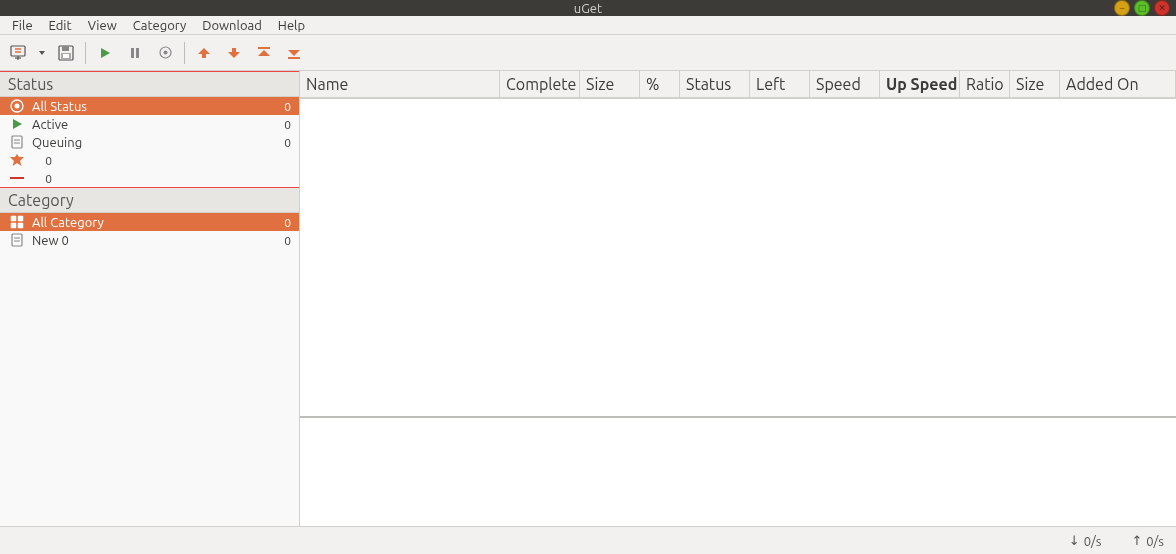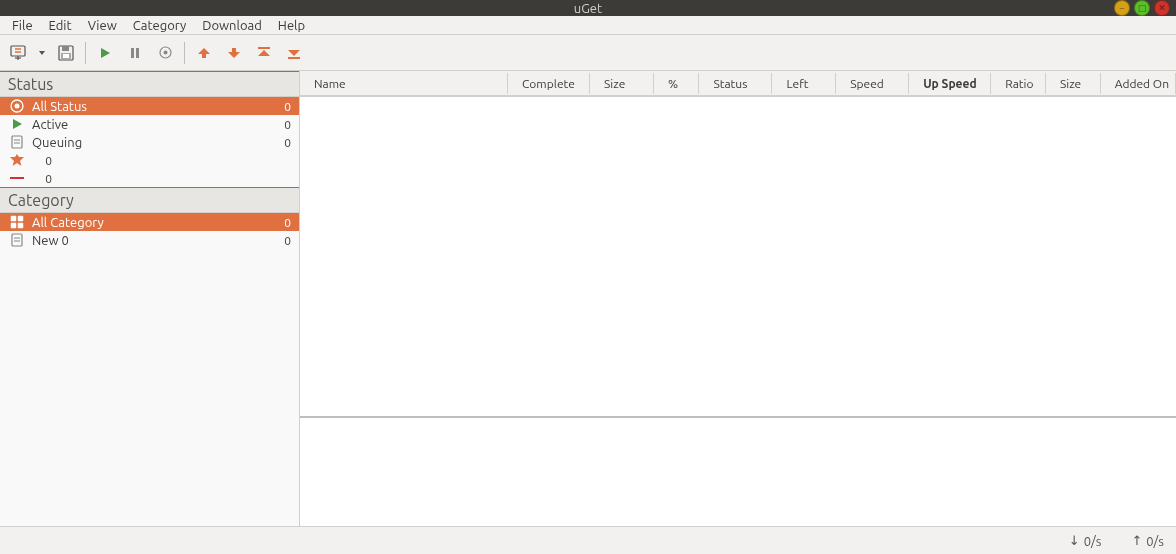--- a/index.html
+++ b/index.html
@@ -163,27 +163,26 @@
     
     .table-header {
       display: flex;
       background: #f2f1f0;
       border-bottom: 2px solid #d3d0cb;
       min-height: 26px;
       align-items: center;
     }
     .table-col {
       padding: 4px 6px;
-      font-size: 12px;
+      font-size: 16px;
       color: #3c3b37;
       border-right: 1px solid #d3d0cb;
       white-space: nowrap;
       cursor: pointer;
       user-select: none;
-      margin-left: 8px;
     }
     .table-col.name { width: 200px; flex-shrink: 0; }
     .table-col.complete { width: 80px; }
     .table-col.size { width: 60px; }
     .table-col.percent { width: 40px; }
     .table-col.elapsed { width: 70px; }
     .table-col.left { width: 60px; }
     .table-col.speed { width: 70px; }
     .table-col.upspeed { width: 80px; font-weight: bold; }
     .table-col.ratio { width: 50px; }

